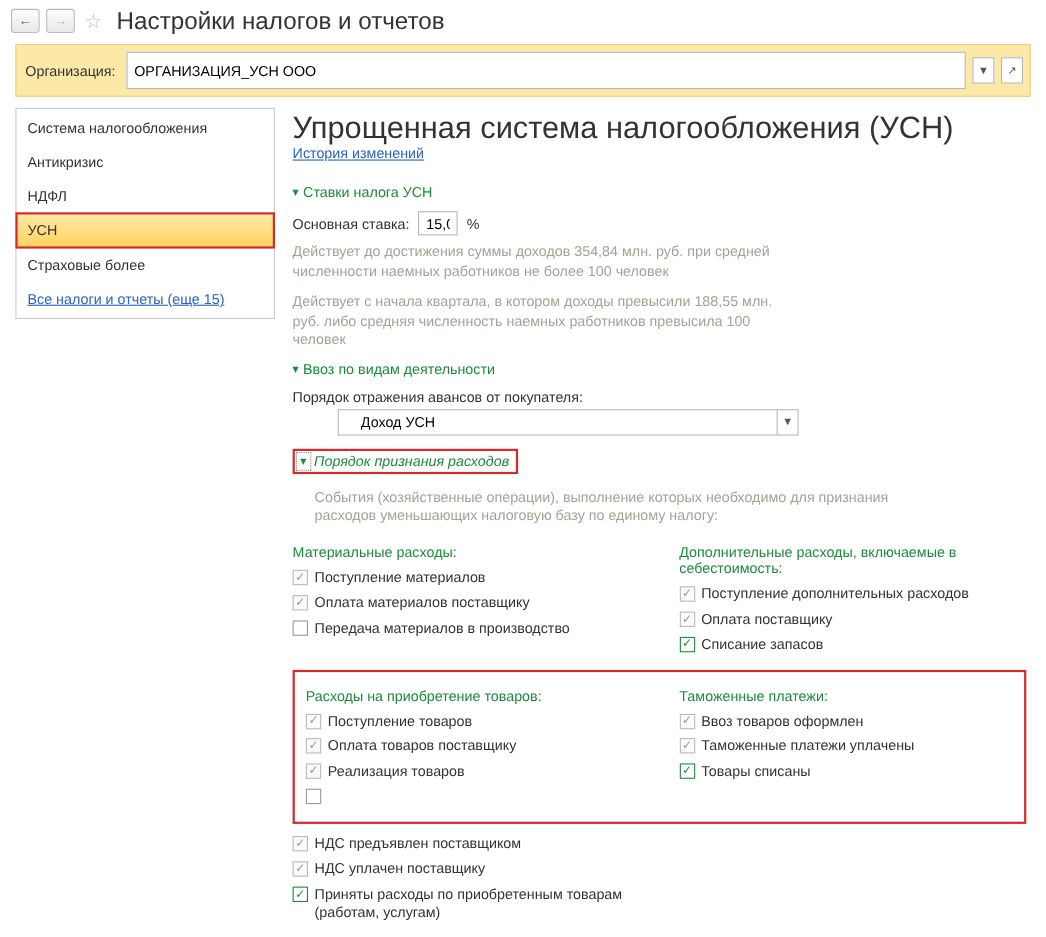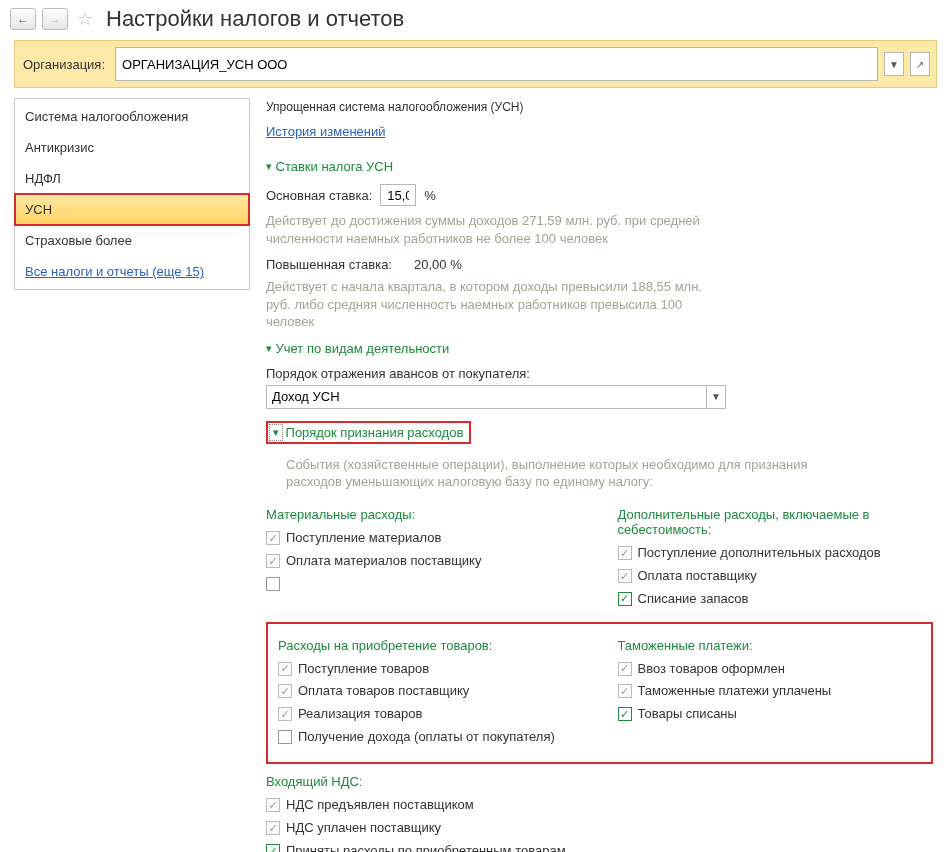--- a/index.html
+++ b/index.html
@@ -91,23 +91,23 @@
   .side-link a {
     color: #2a63c0;
     text-decoration: underline;
     font-size: 13px;
   }
   .main {
     flex: 1;
     padding: 0 4px 20px 0;
   }
   h1.section {
-    font-size: 12px;
+    font-size: 28px;
     font-weight: normal;
-    margin: 2px 0 10px 0;
+    margin: 2px 0 0 0;
     color: #333;
   }
   a.link {
     color: #2a63c0;
     text-decoration: underline;
   }
   .spacer-md { height: 16px; }
   .collapser {
     color: #1d8a3d;
     font-size: 13px;
@@ -138,40 +138,41 @@
   }
   .dd-field {
     display: flex;
     width: 460px;
     margin: 4px 0 10px 0;
   }
   .dd-field input {
     flex: 1; height: 24px;
     border: 1px solid #b7b7b7;
     border-right: none;
-    padding: 0 5px;
-    font-size: 13px;
+    padding: 0 20px;
+    font-size: 13px;
+    margin-left: 41px;
   }
   .dd-field .btn {
     width: 20px; height: 24px;
     border: 1px solid #b7b7b7;
     background: #fff;
     display: flex; align-items: center; justify-content: center;
     font-size: 10px; color: #555;
   }
   .red-box-1 {
     border: 2px solid #d42a2a;
     display: inline-flex;
     align-items: center;
     gap: 4px;
     padding: 2px 6px 2px 2px;
     margin: 2px 0 6px 0;
   }
   .red-box-1 .chev { color: #1d8a3d; font-size: 11px; outline: 1px dotted #888; padding: 1px 3px; }
-  .red-box-1 .txt { color: #1d8a3d; }
+  .red-box-1 .txt { color: #1d8a3d; font-style: italic; }
   .two-col {
     display: flex;
     gap: 36px;
   }
   .two-col > div { flex: 1; }
   .chk-line {
     display: flex; align-items: flex-start; gap: 6px;
     margin: 6px 0;
     line-height: 1.3;
   }
@@ -230,31 +231,27 @@
     <div class="collapser">
       <span class="chev">▾</span>
       <span>Ставки налога УСН</span>
     </div>
 
     <div class="row-inline">
       <span class="label-plain">Основная ставка:</span>
       <input class="num-input" value="15,00" style="">
       <span>%</span>
     </div>
-    <div class="muted" style="max-width:460px;">Действует до достижения суммы доходов 271,59 млн. руб. при средней численности наемных работников не более 100 человек</div>
-
-    <div class="row-inline">
-      <span class="label-plain" style="min-width:140px;">Повышенная ставка:</span>
-      <span>20,00 %</span>
-    </div>
+    <div class="muted" style="max-width:460px;">Действует до достижения суммы доходов 354,84 млн. руб. при средней численности наемных работников не более 100 человек</div>
+
     <div class="muted" style="max-width:460px;">Действует с начала квартала, в котором доходы превысили 188,55 млн. руб. либо средняя численность наемных работников превысила 100 человек</div>
 
     <div class="collapser">
       <span class="chev">▾</span>
-      <span>Учет по видам деятельности</span>
+      <span>Ввоз по видам деятельности</span>
     </div>
     <div class="label-plain">Порядок отражения авансов от покупателя:</div>
     <div class="dd-field">
       <input value="Доход УСН" style="">
       <div class="btn">▼</div>
     </div>
 
     <div class="red-box-1">
       <span class="chev">▾</span>
       <span class="txt">Порядок признания расходов</span>
@@ -267,20 +264,21 @@
         <div class="chk-line">
             <span class="chk locked">✓</span>
             <span class="chk-label">Поступление материалов</span>
           </div>
         <div class="chk-line">
             <span class="chk locked">✓</span>
             <span class="chk-label">Оплата материалов поставщику</span>
           </div>
         <div class="chk-line">
             <span class="chk empty"></span>
+            <span class="chk-label">Передача материалов в производство</span>
           </div>
       </div>
       <div>
         <div class="green-head">Дополнительные расходы, включаемые в себестоимость:</div>
         <div class="chk-line">
             <span class="chk locked">✓</span>
             <span class="chk-label">Поступление дополнительных расходов</span>
           </div>
         <div class="chk-line">
             <span class="chk locked">✓</span>
@@ -304,42 +302,40 @@
           <div class="chk-line">
               <span class="chk locked">✓</span>
               <span class="chk-label">Оплата товаров поставщику</span>
             </div>
           <div class="chk-line">
               <span class="chk locked">✓</span>
               <span class="chk-label">Реализация товаров</span>
             </div>
           <div class="chk-line">
               <span class="chk empty"></span>
-              <span class="chk-label">Получение дохода (оплаты от покупателя)</span>
             </div>
         </div>
         <div>
           <div class="green-head">Таможенные платежи:</div>
           <div class="chk-line">
               <span class="chk locked">✓</span>
               <span class="chk-label">Ввоз товаров оформлен</span>
             </div>
           <div class="chk-line">
               <span class="chk locked">✓</span>
               <span class="chk-label">Таможенные платежи уплачены</span>
             </div>
           <div class="chk-line">
               <span class="chk green">✓</span>
               <span class="chk-label">Товары списаны</span>
             </div>
         </div>
       </div>
     </div>
 
-    <div class="green-head">Входящий НДС:</div>
     <div class="chk-line">
         <span class="chk locked">✓</span>
         <span class="chk-label">НДС предъявлен поставщиком</span>
       </div>
     <div class="chk-line">
         <span class="chk locked">✓</span>
         <span class="chk-label">НДС уплачен поставщику</span>
       </div>
     <div class="chk-line">
         <span class="chk green">✓</span>

